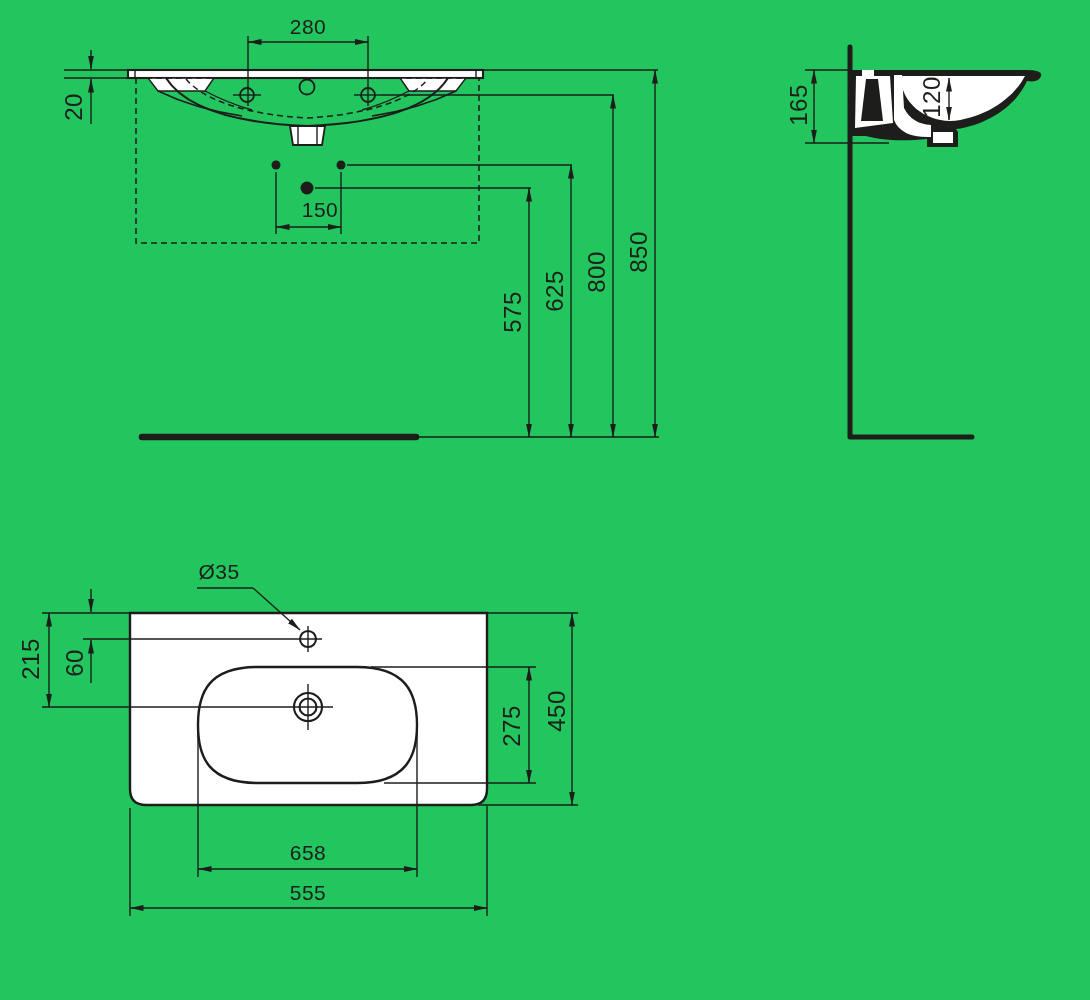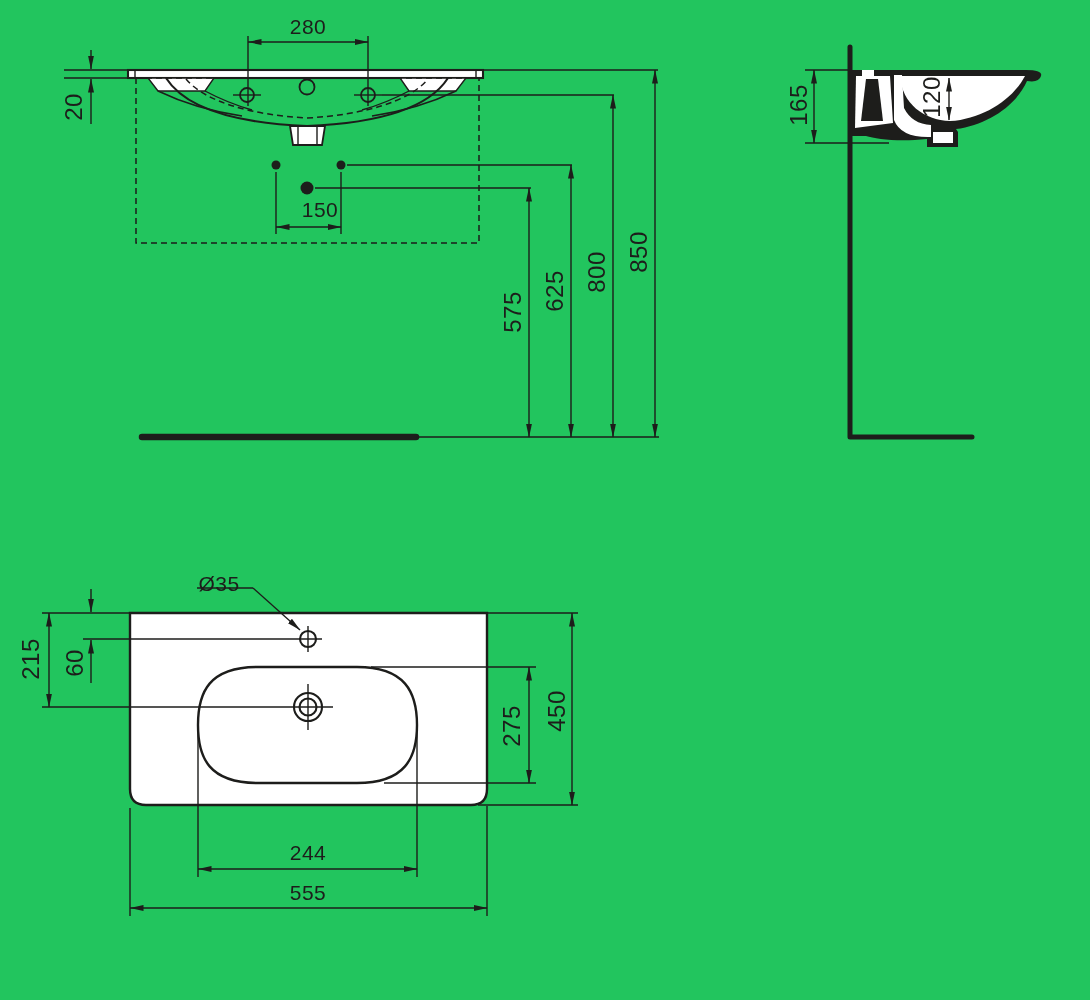--- a/index.html
+++ b/index.html
@@ -170,21 +170,21 @@
 <div class="lbl v" style="left:74px;top:107px;">20</div>
 <div class="lbl" style="left:320px;top:210px;">150</div>
 <div class="lbl v" style="left:513px;top:312px;">575</div>
 <div class="lbl v" style="left:555px;top:291px;">625</div>
 <div class="lbl v" style="left:597px;top:272px;">800</div>
 <div class="lbl v" style="left:639px;top:252px;">850</div>
 
 <div class="lbl v" style="left:799px;top:105px;">165</div>
 <div class="lbl v" style="left:932px;top:97px;">120</div>
 
-<div class="lbl" style="left:219px;top:584px;">Ø35</div>
+<div class="lbl" style="left:219px;top:572px;">Ø35</div>
 <div class="lbl v" style="left:31px;top:659px;">215</div>
 <div class="lbl v" style="left:75px;top:663px;">60</div>
 <div class="lbl v" style="left:512px;top:726px;">275</div>
 <div class="lbl v" style="left:557px;top:711px;">450</div>
-<div class="lbl" style="left:308px;top:853px;">244</div>
+<div class="lbl" style="left:308px;top:853px;">658</div>
 <div class="lbl" style="left:308px;top:893px;">555</div>
 
 </div>
 
 </body></html>

